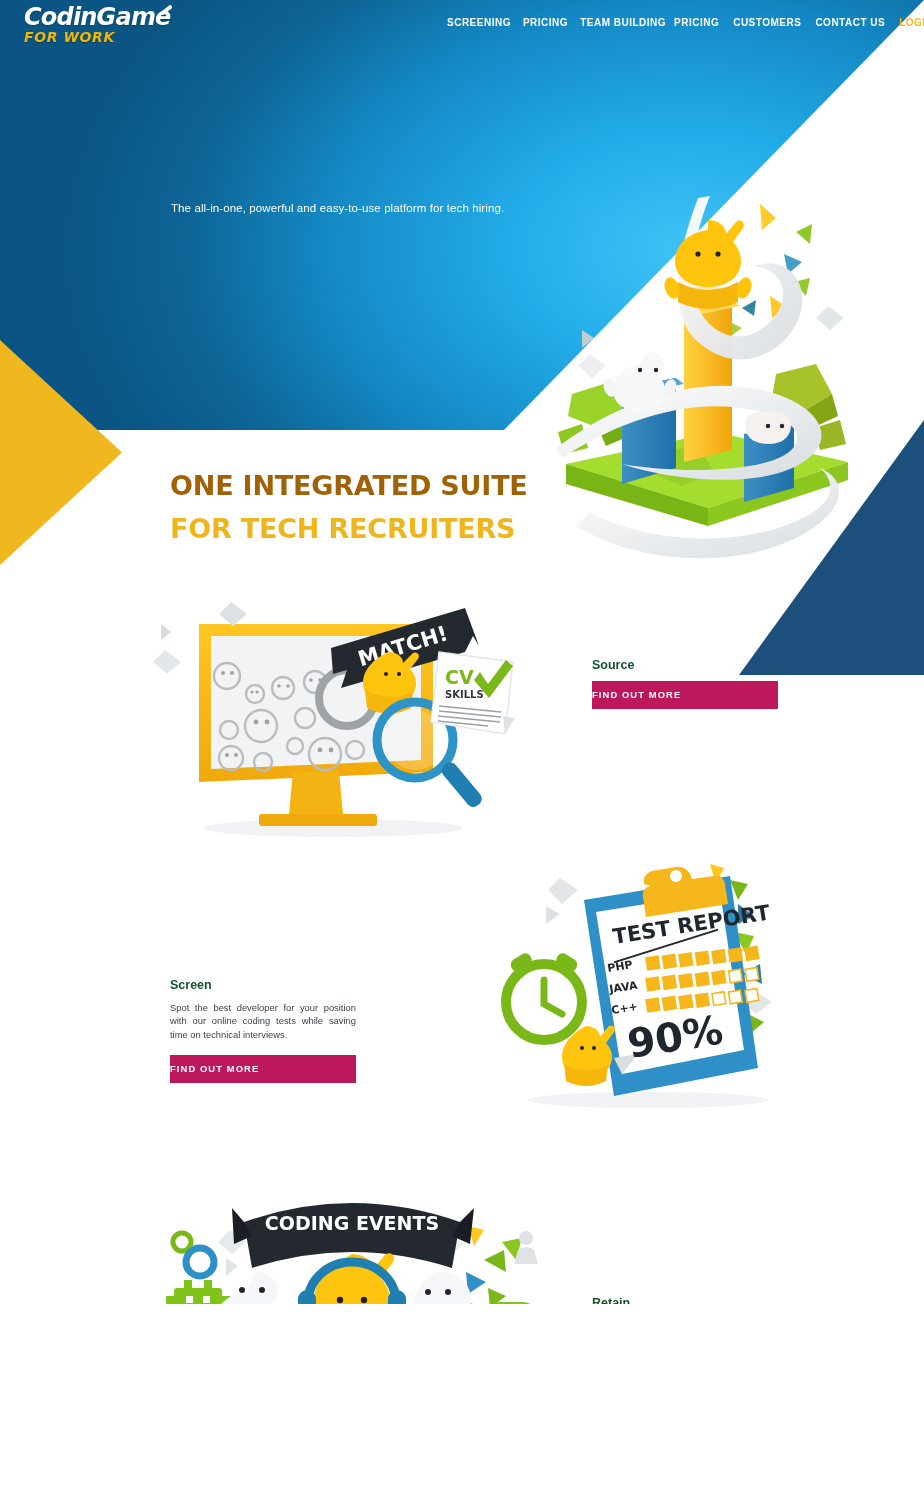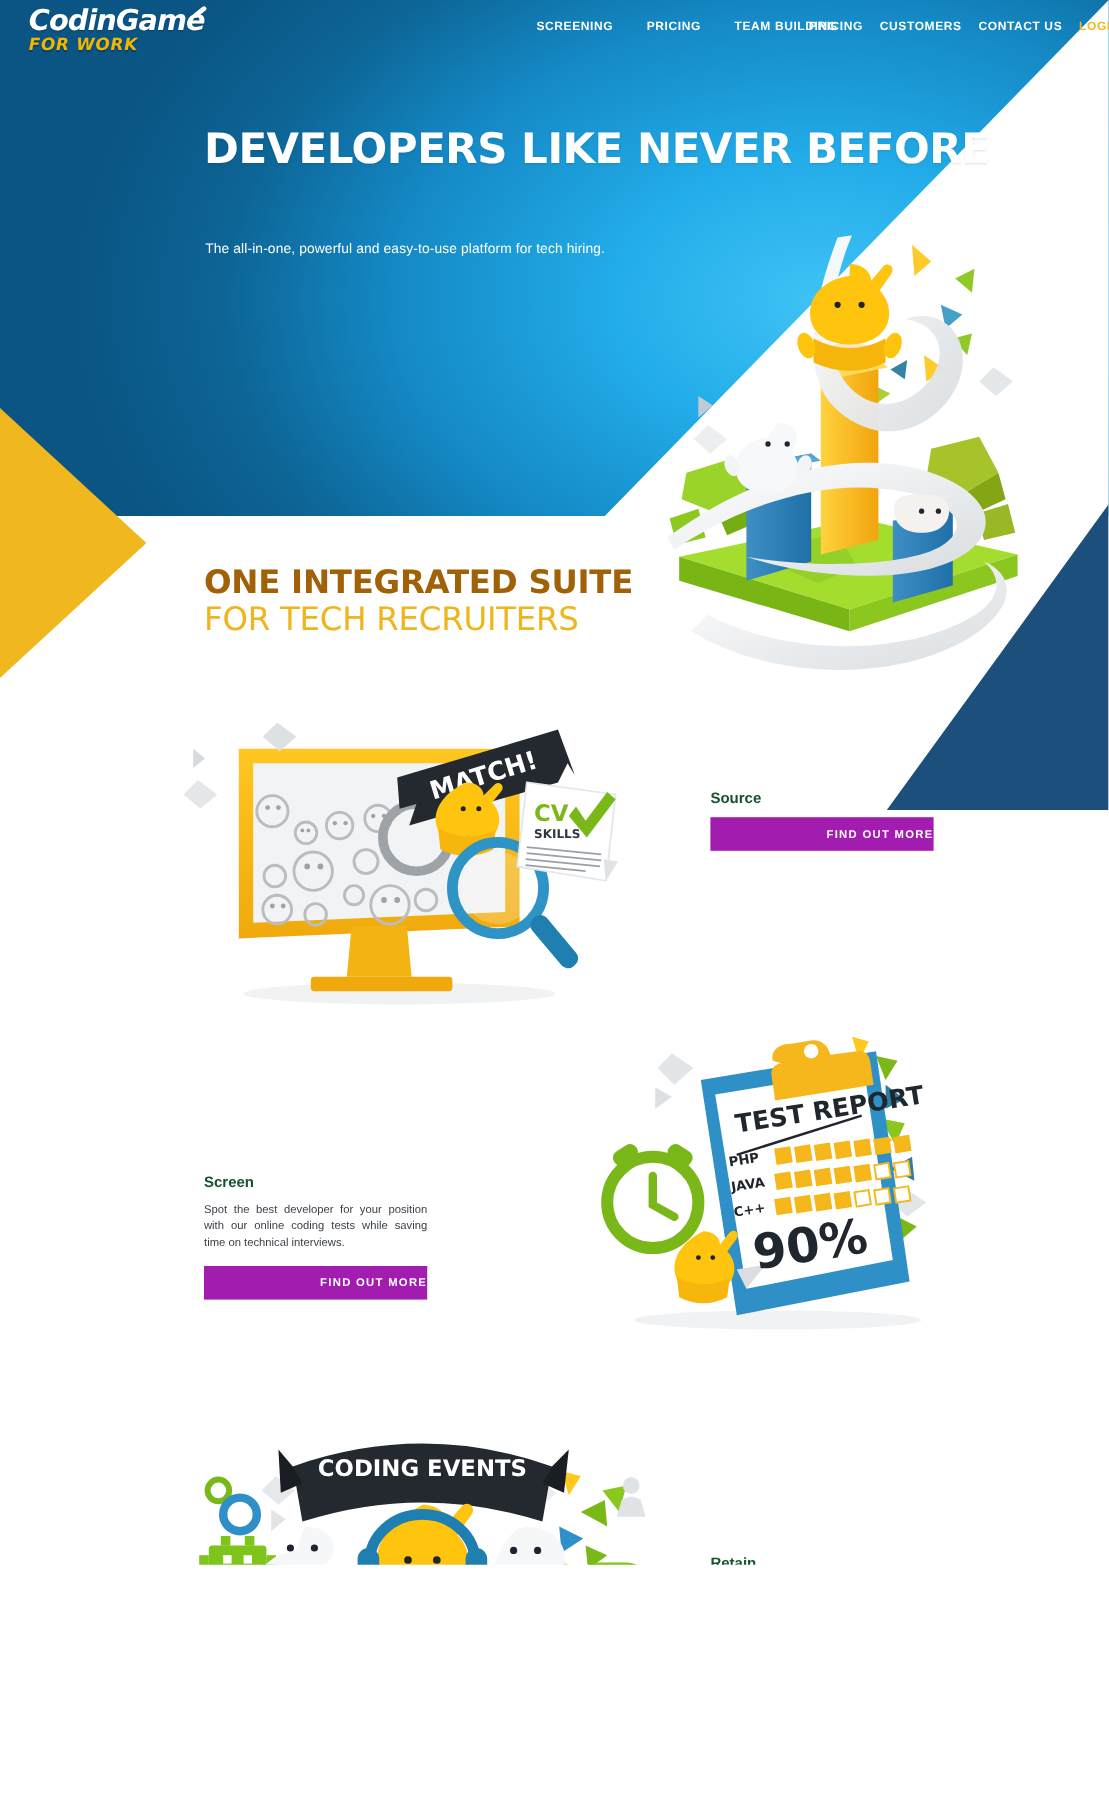--- a/index.html
+++ b/index.html
@@ -41,21 +41,21 @@
   .logo-tick {
     position:absolute; right:-2px; top:2px; width:13px; height:4px;
     background:#ffffff; transform: rotate(-38deg); border-radius:2px;
   }
   .logo-sub {
     font-family:"DejaVu Sans", sans-serif;
     font-weight:bold; font-style:italic; color:#f2b705;
     font-size:14px; letter-spacing:0.6px; margin-top:1px; line-height:15px;
     text-shadow: 0 1px 1px rgba(0,0,0,.25);
   }
-  .nav-left { position:absolute; left:447px; top:17px; display:flex; gap:28px;align-items:flex-end; }
+  .nav-left { position:absolute; left:447px; top:17px; display:flex; gap:12px;align-items:flex-end; }
   .nav-right { position:absolute; left:674px; top:17px; display:flex; gap:14px; align-items:center;}
   .nav a {
     color:#ffffff; text-decoration:none; font-size:10px; font-weight:bold;
     letter-spacing:0.5px; white-space:nowrap; font-family:"Liberation Sans", sans-serif;
   }
   .nav a.accent { color:#f0b821; }
 
   .hero-title {
     position:absolute; left:170px; top:104px; z-index:30;
   }
@@ -86,37 +86,37 @@
     clip-path: polygon(100% 0, 100% 100%, 0 100%);
   }
 
   
   .suite-head { position:absolute; left:170px; top:470px; z-index:20; }
   .suite-l1 {
     font-size:27px; font-weight:bold; color:#a16207; letter-spacing:-0.2px;
     line-height:31px; font-family:"DejaVu Sans", sans-serif;
   }
   .suite-l2 {
-    font-size:27px; font-weight:normal; color:#eeb51c; letter-spacing:-0.2px;
-    line-height:32px; font-family:"DejaVu Sans", sans-serif;
+    font-size:27px; font-weight:bold; color:#eeb51c; letter-spacing:-0.2px;
+    line-height:32px; font-family:"DejaVu Sans", sans-serif;margin-top:12px;
   }
 
   
   .feature { position:absolute; width:186px; z-index:25; }
   .feature h3 {
     font-size:12.5px; font-weight:bold; color:#14532d; margin-bottom:9px;
     font-family:"Liberation Sans", sans-serif;
   }
   .feature p {
     font-size:9.4px; line-height:13.4px; color:#3b424a; text-align:justify;
     margin-bottom:14px; font-family:"Liberation Sans", sans-serif;
   }
   .btn {
-    display:block; width:100%; height:28px; line-height:28px; text-align:right;
-    background:#a21caf; color:#ffffff; font-size:9.4px; font-weight:bold;
+    display:block; width:100%; height:28px; line-height:28px; text-align:left;
+    background:#be185d; color:#ffffff; font-size:9.4px; font-weight:bold;
     letter-spacing:1.1px; border:none; cursor:pointer; text-decoration:none;
     font-family:"Liberation Sans", sans-serif;
   }
 
   #feat-source { left:592px; top:658px; }
   #feat-screen { left:170px; top:978px; }
   #feat-retain { left:592px; top:1296px; }
 
   
   .illus { position:absolute; z-index:20; }
@@ -155,21 +155,20 @@
     <div class="nav-right">
       <a href="#">PRICING</a>
       <a href="#">CUSTOMERS</a>
       <a href="#">CONTACT US</a>
       <a href="#" class="accent">LOGIN</a>
 
     </div>
   </div>
 
   <div class="hero-title">
-    <div class="hero-l2">DEVELOPERS LIKE NEVER BEFORE</div>
   </div>
   <div class="hero-sub">The all-in-one, powerful and easy-to-use platform for tech hiring.</div>
 
   <div class="illus" id="illus-hero">
     <svg viewBox="0 0 340 400" width="340" height="400">
       <defs>
         <linearGradient id="gYel" x1="0" y1="0" x2="1" y2="0">
           <stop offset="0" stop-color="#ffd23f"></stop>
             <stop offset="1" stop-color="#f2a40c"></stop>
         </linearGradient>

